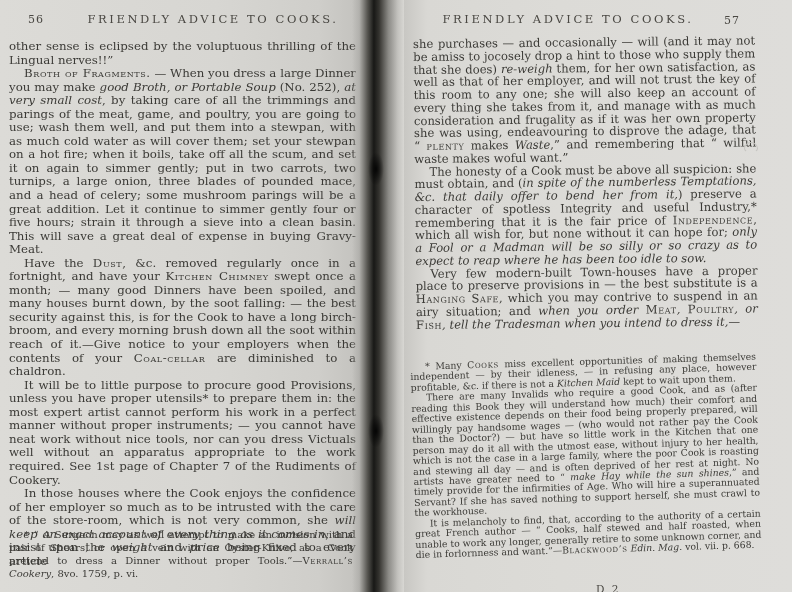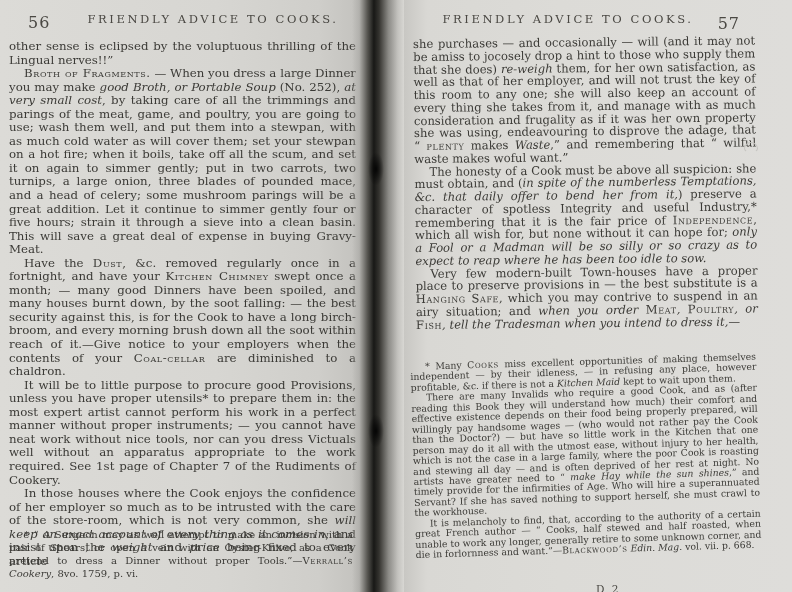--- a/index.html
+++ b/index.html
@@ -40,21 +40,21 @@
     position: absolute; left: 744px; top: 142px; width: 12px; height: 9px;
     border: 1.5px solid #c6c5c1; border-radius: 50% 50% 50% 50% / 60% 60% 40% 40%;
     border-bottom-color: transparent;
   }
 
   
   .page-header { position: absolute; top: 12px; left: 0; right: 0; height: 20px;
     font-size: 11.5px; letter-spacing: 2.6px; color: #4a4843; white-space: nowrap; }
   .page-left .running-title { position: absolute; left: 64px; right: 0; text-align: center; }
   .page-right .running-title { position: absolute; left: 0; right: 60px; text-align: center; }
-  .pagenum { position: absolute; font-size: 16px; letter-spacing: 1px; }
+  .pagenum { position: absolute; font-size: 11px; letter-spacing: 1px; }
   .page-left .pagenum { left: 28px; top: 1px; }
   .page-right .pagenum { right: 52px; top: 2px; margin-left: 40px; }
 
   
   p { margin: 0; }
   p.indent { text-indent: 15px; }
   .run-i { font-style: italic; }
   .run-sc { font-variant: small-caps; letter-spacing: 0.6px; }
 
   .body-left {

